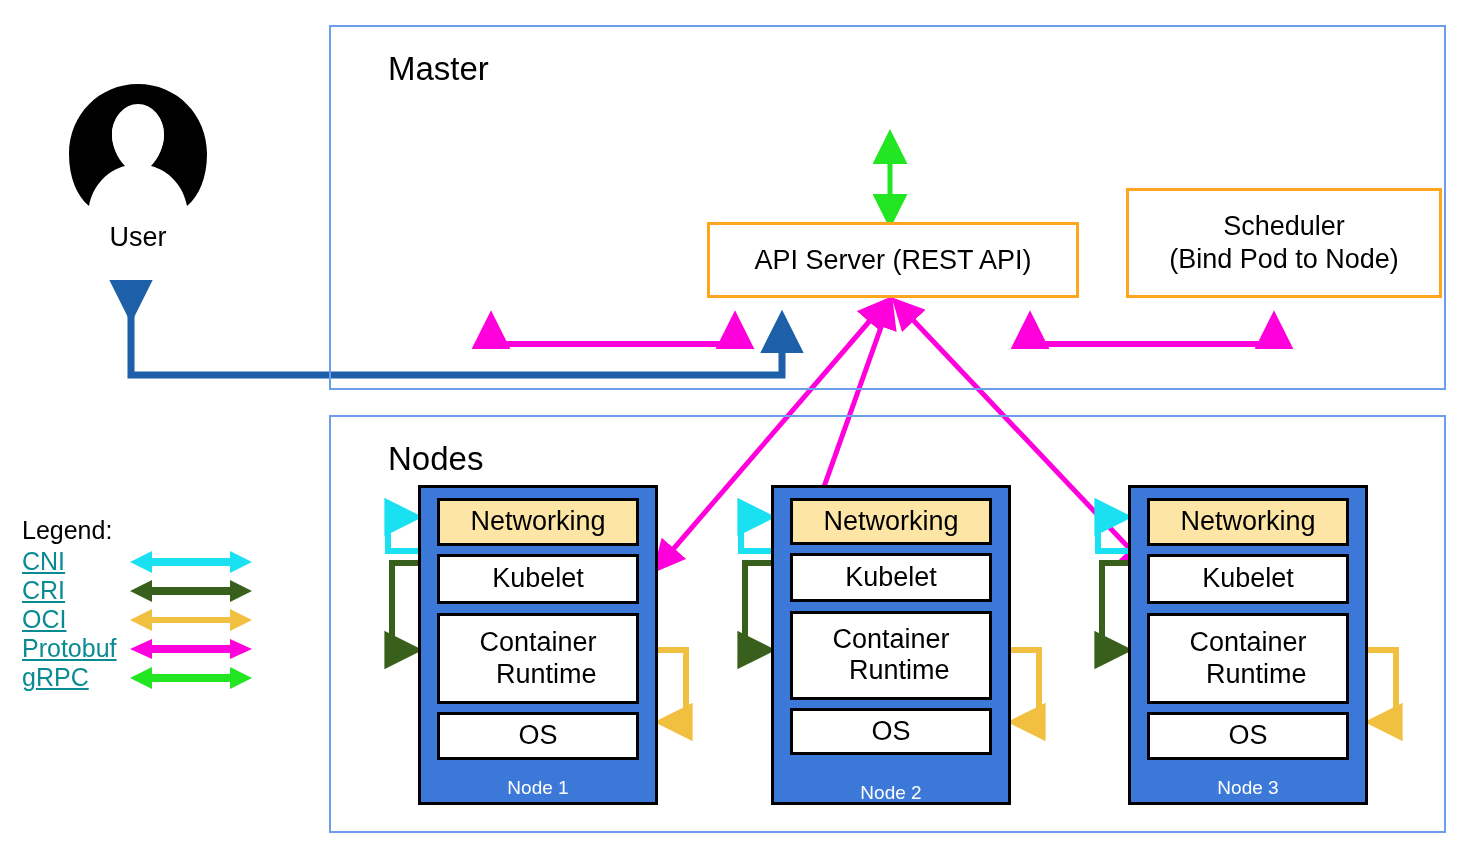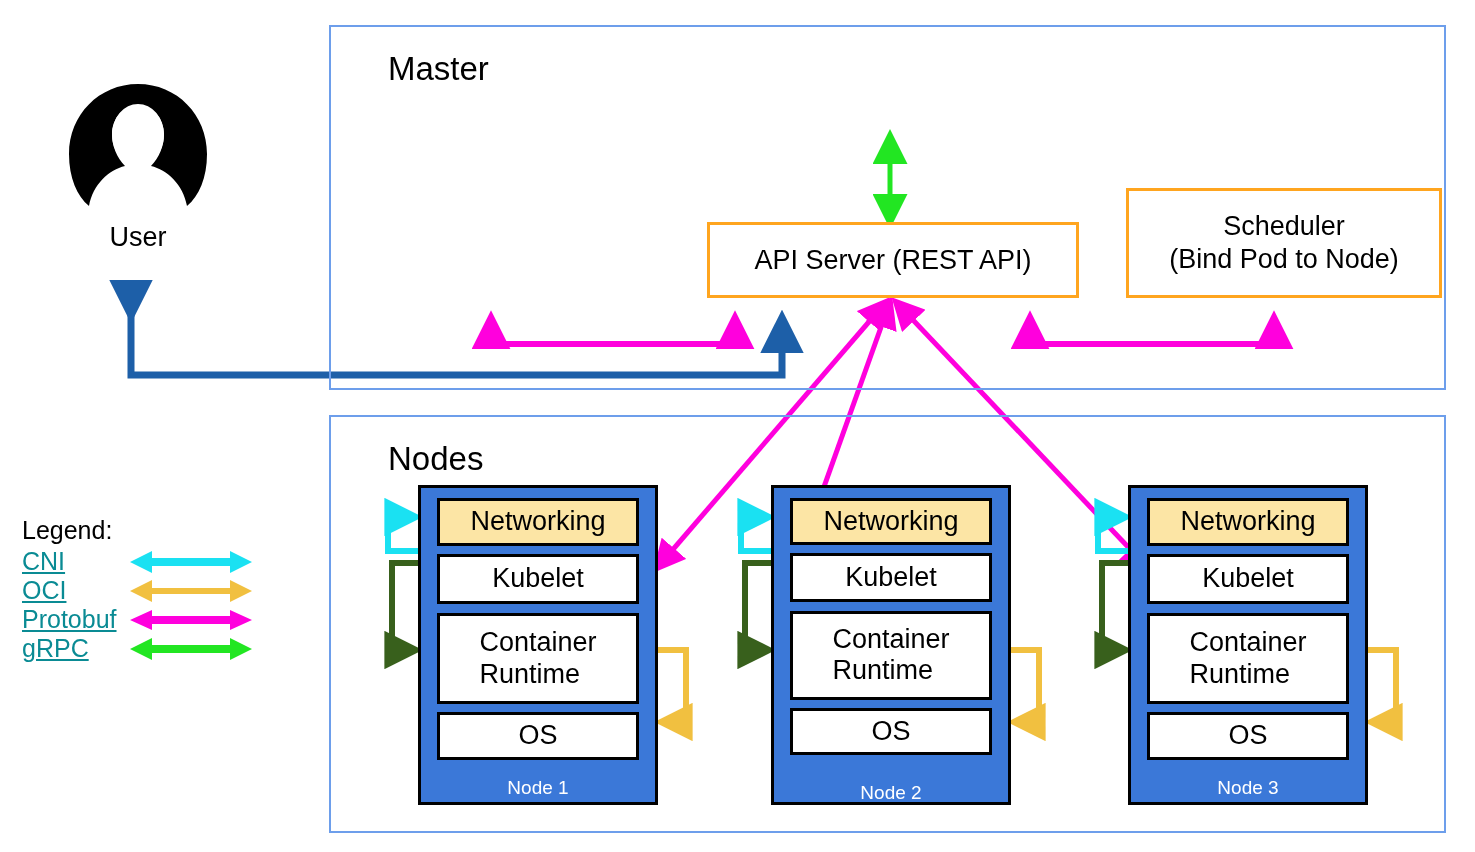--- a/index.html
+++ b/index.html
@@ -14,21 +14,21 @@
 
   
   .mbox{position:absolute;box-sizing:border-box;border:3px solid #ffa51f;background:#ffffff;
         display:flex;align-items:center;justify-content:center;text-align:center;}
   .mbox .mbox-label{font-size:27px;line-height:1.22;color:#000;white-space:pre-line;}
 
   
   .node{position:absolute;box-sizing:border-box;background:#3b78d8;border:3px solid #000;
         display:flex;flex-direction:column;align-items:center;}
   .node-layer{box-sizing:border-box;border:3px solid #000;background:#ffffff;width:202px;
-        display:flex;align-items:center;justify-content:center;text-align:left;}
+        display:flex;align-items:center;justify-content:center;text-align:right;}
   .node-layer.networking{background:#fce5a5;}
   .node-layer-label{font-size:27px;line-height:1.16;color:#000;white-space:pre-line;}
   .node-name{font-size:19px;color:#ffffff;line-height:1;}
 
   
   .user-wrap{position:absolute;display:flex;flex-direction:column;align-items:center;}
   .user-label{font-size:27px;color:#000;line-height:1;margin-top:6px;}
 
   
   .legend{position:absolute;}
@@ -189,20 +189,26 @@
   <div class="legend" style="left:22px;top:518px;width:290px;">
     <div class="legend-title">Legend:</div>
 
     <div class="legend-row" style="margin-top:4px;">
       <span class="legend-key">CNI</span>
       <svg class="legend-swatch" viewBox="0 0 122 26">
         <path d="M0,13 L22,2 L22,9 L100,9 L100,2 L122,13 L100,24 L100,17 L22,17 L22,24 Z" fill="#1ae1f2"></path>
       </svg>
     </div>
 
+    <div class="legend-row">
+      <span class="legend-key">CRI</span>
+      <svg class="legend-swatch" viewBox="0 0 122 26">
+        <path d="M0,13 L22,2 L22,9 L100,9 L100,2 L122,13 L100,24 L100,17 L22,17 L22,24 Z" fill="#38601c"></path>
+      </svg>
+    </div>
 
     <div class="legend-row">
       <span class="legend-key">OCI</span>
       <svg class="legend-swatch" viewBox="0 0 122 26">
         <path d="M0,13 L22,2 L22,10 L100,10 L100,2 L122,13 L100,24 L100,16 L22,16 L22,24 Z" fill="#f1c040"></path>
       </svg>
     </div>
 
     <div class="legend-row">
       <span class="legend-key">Protobuf</span>

